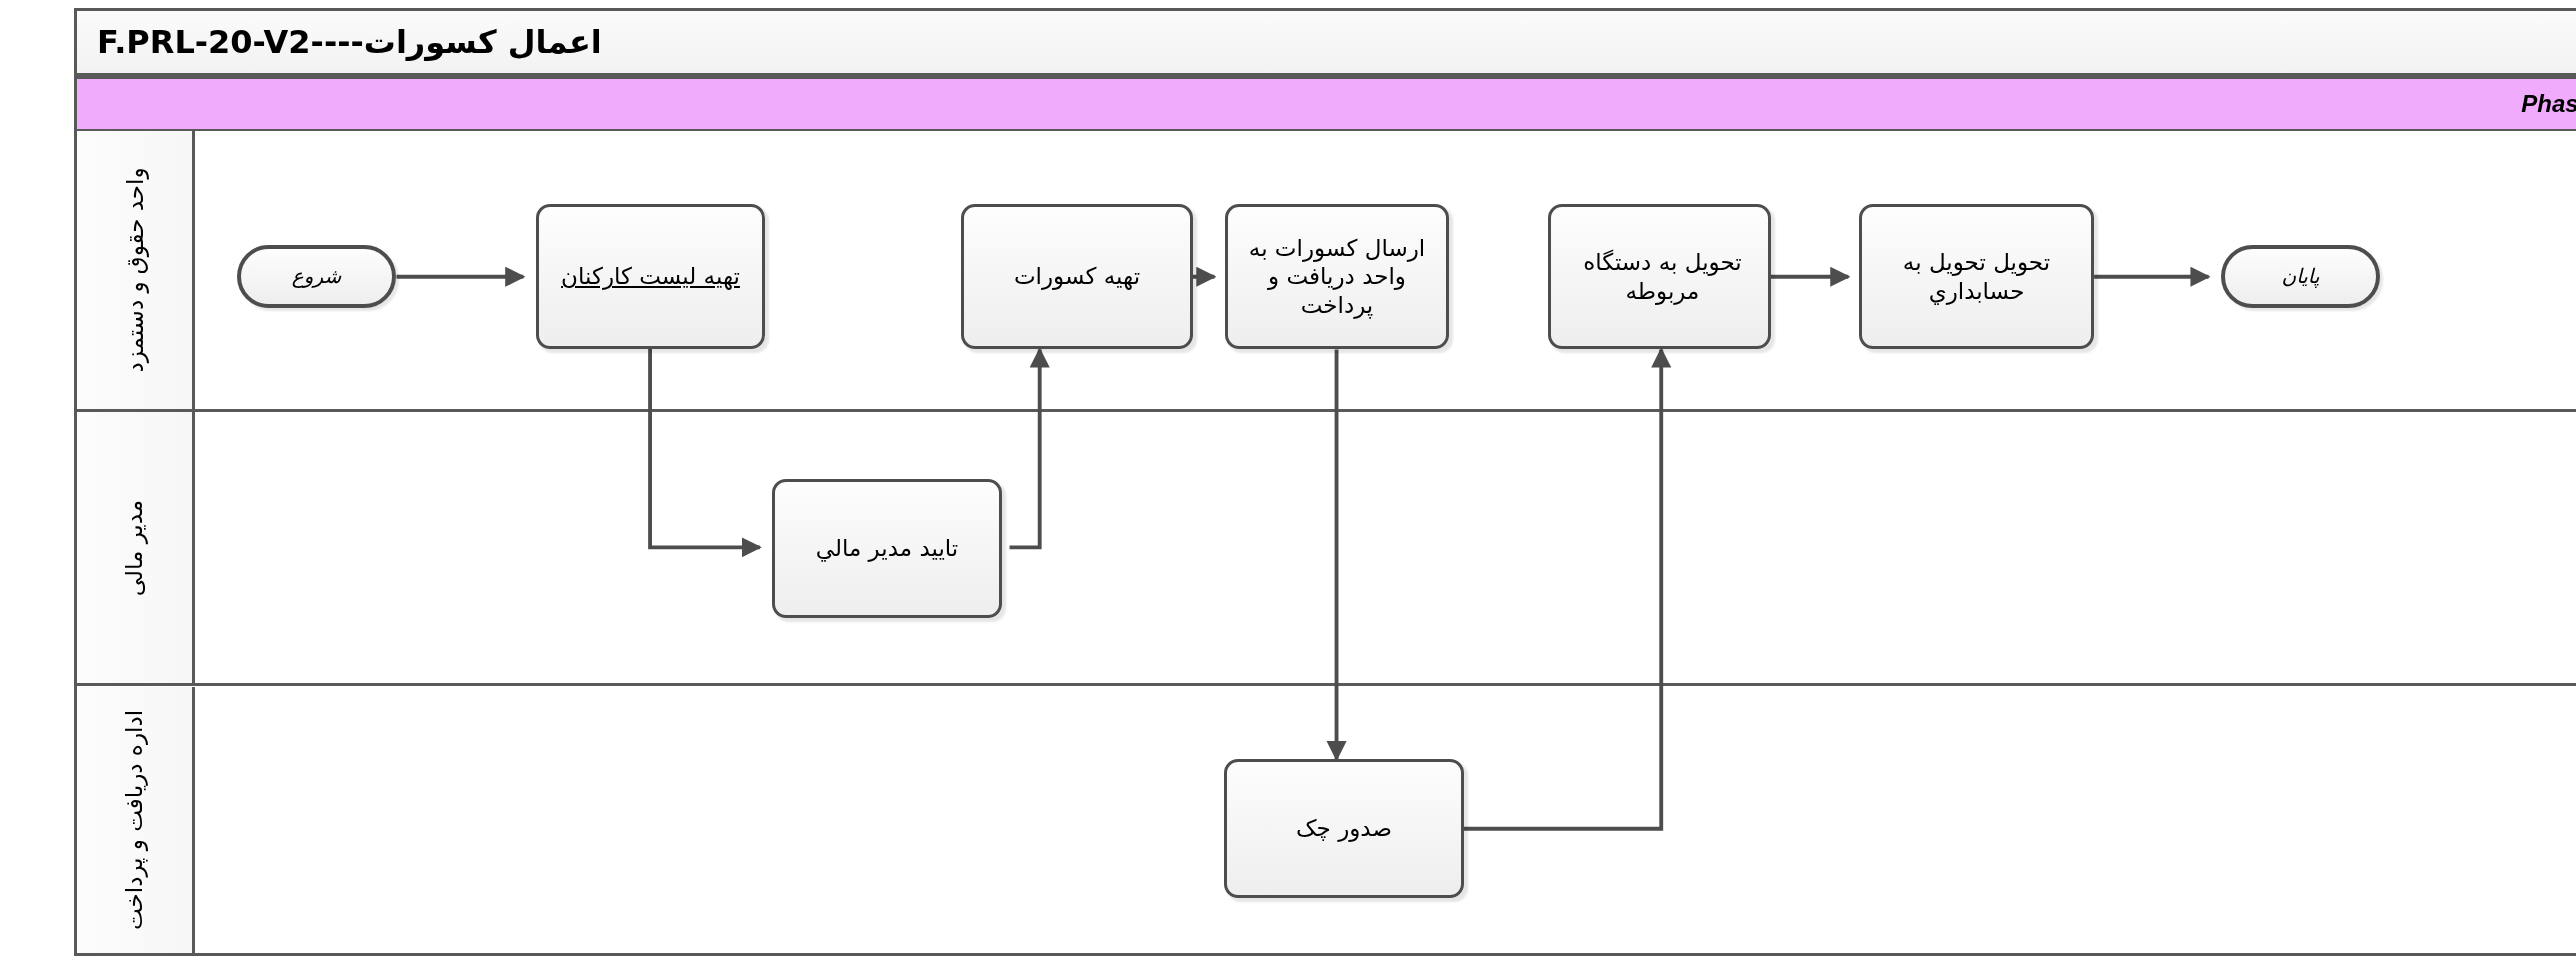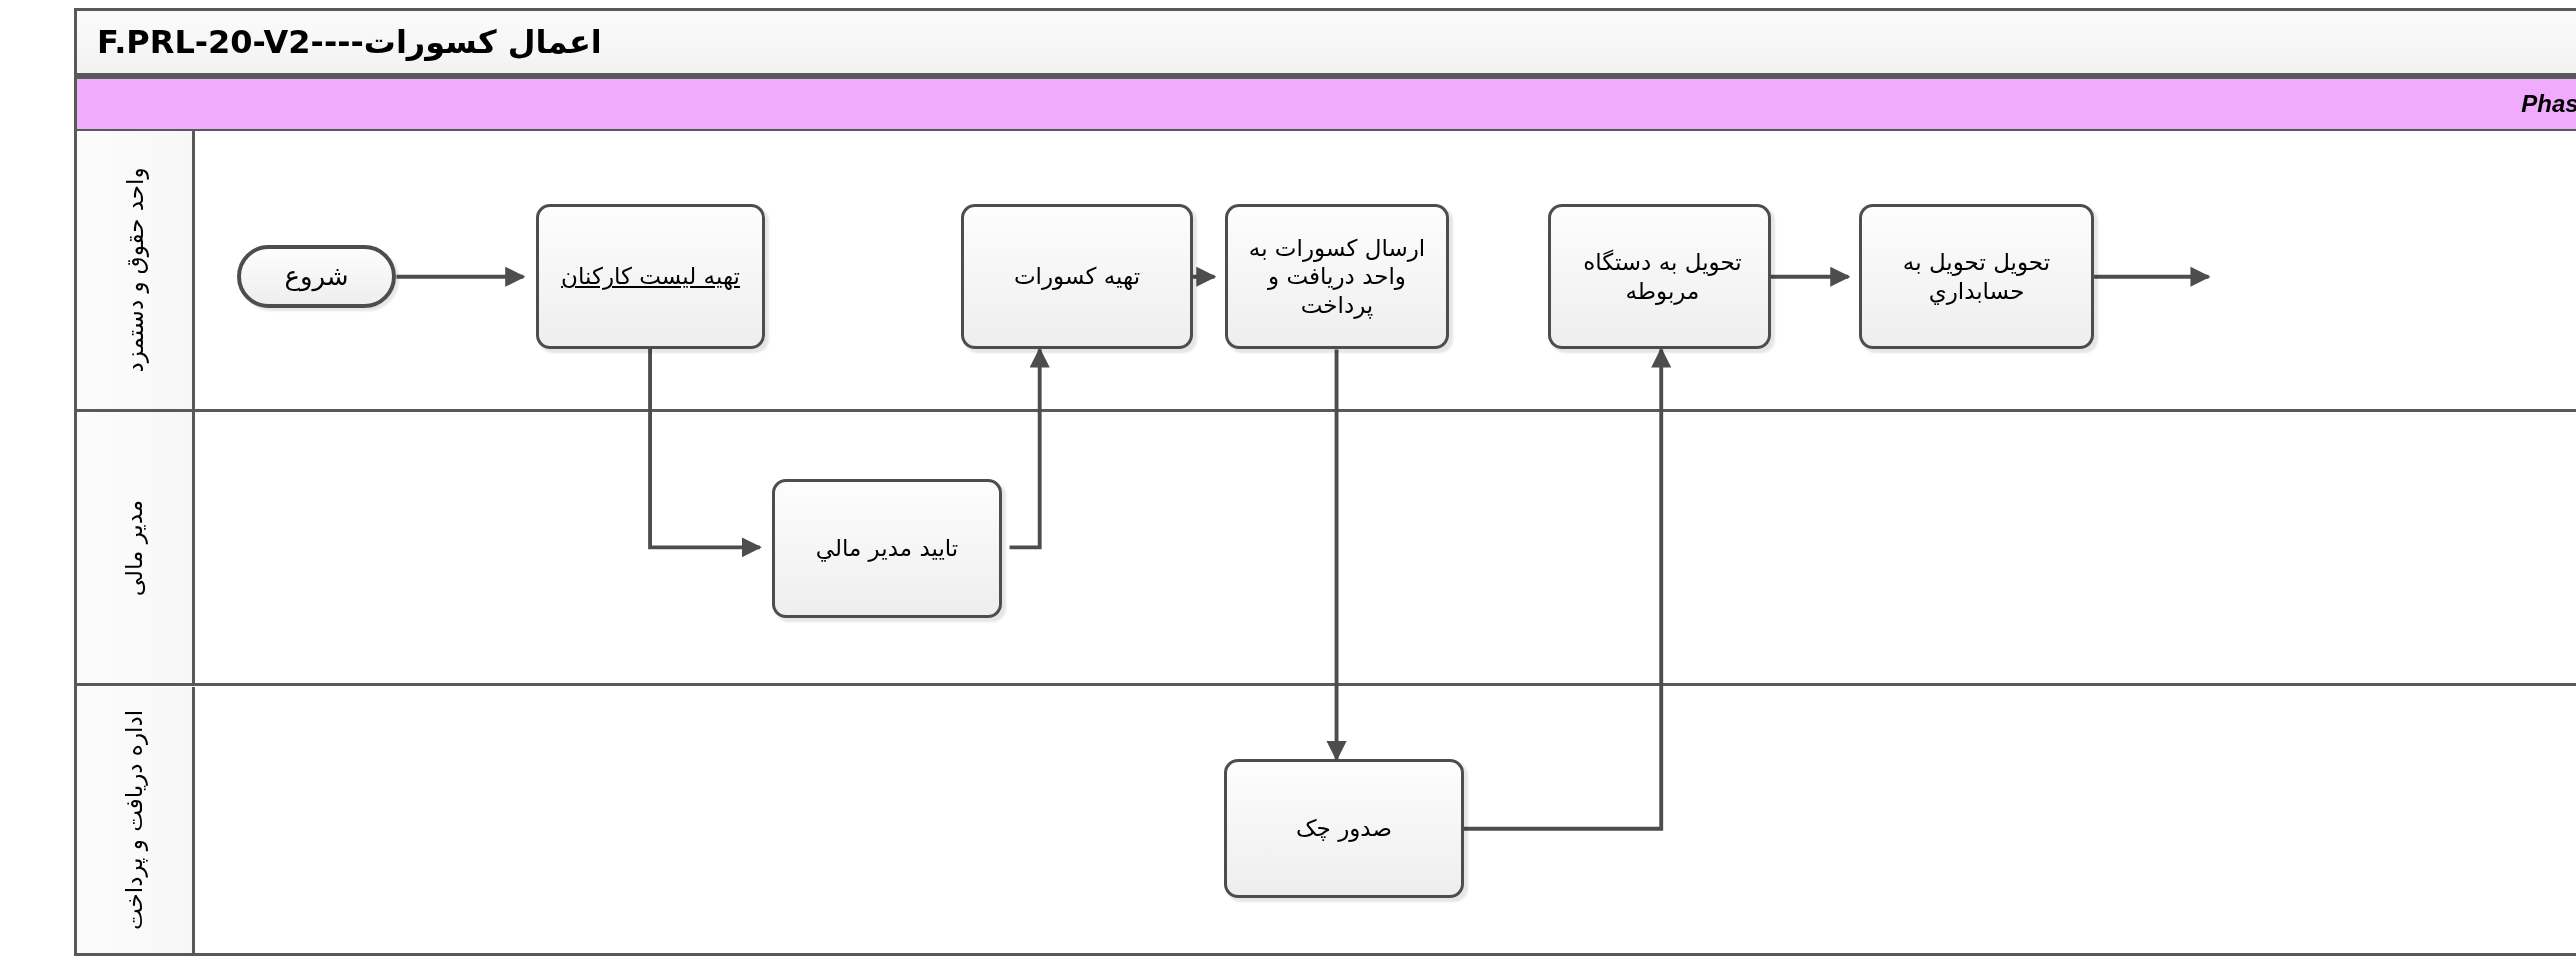--- a/index.html
+++ b/index.html
@@ -137,22 +137,23 @@
     direction: rtl;
     unicode-bidi: plaintext;
     color: #000000;
     font-family: "DejaVu Sans", sans-serif;
     line-height: 1.22;
     padding: 3.1px 6.2px;
   }
   .node.task { font-size: 23px; }
   .node.event {
     border-radius: 46px;
-    font-size: 26px;
+    font-size: 20px;
     border-width: 4.6px;
+    font-style: italic;
   }
 
   
   #edges {
     position: absolute;
     left: 0;
     top: 0;
     width: 2576px;
     height: 964px;
     pointer-events: none;
@@ -242,20 +243,23 @@
   </div>
 
   <div class="node task" style="left:1501px; top:204px; width:223px; height:145px;padding-left:12px;">
     <span>تحویل به دستگاه مربوطه</span>
   </div>
 
   <div class="node task" style="left:1812px; top:204px; width:235px; height:145px;">
     <span>تحویل تحویل به حسابداري</span>
   </div>
 
+  <div class="node event" style="left:2174px; top:245px; width:159px; height:63px;">
+    <span>پایان</span>
+  </div>
 
   <div class="node task" style="left:725px; top:479px; width:230px; height:139px;">
     <span>تایید مدیر مالي</span>
   </div>
 
   <div class="node task" style="left:1177px; top:759px; width:240px; height:139px;">
     <span>صدور چک</span>
   </div>
 
 </div>

